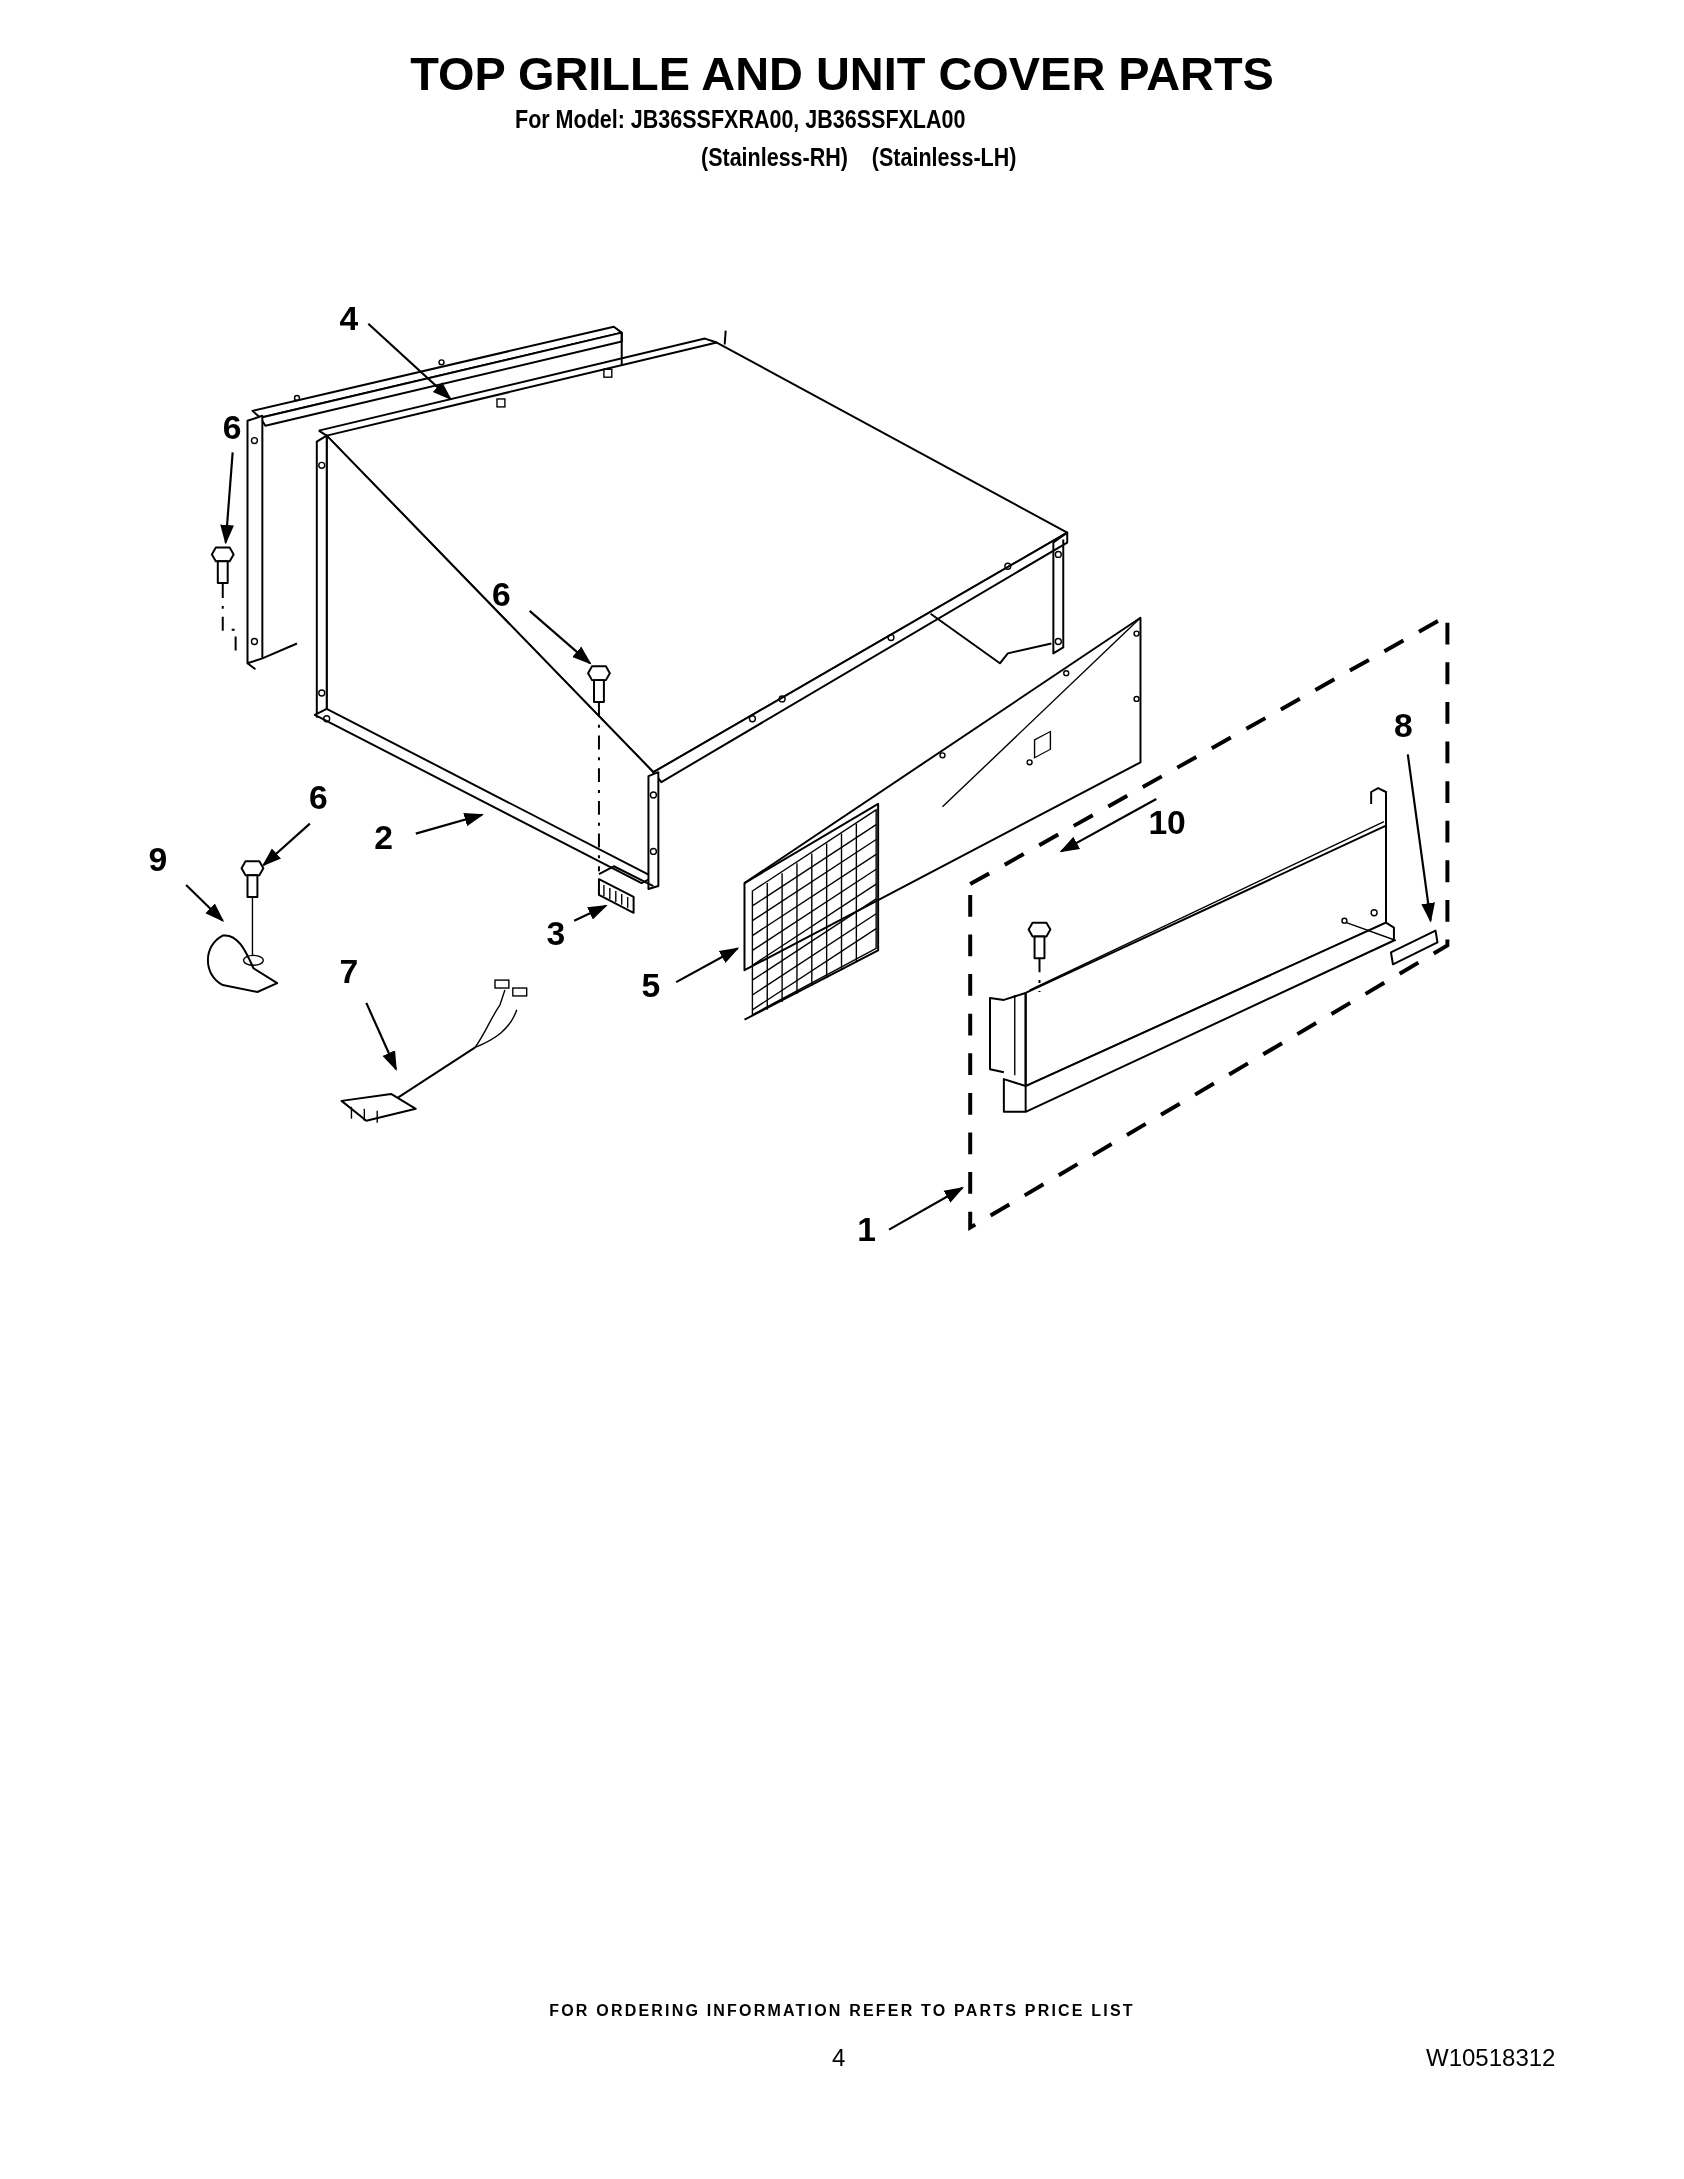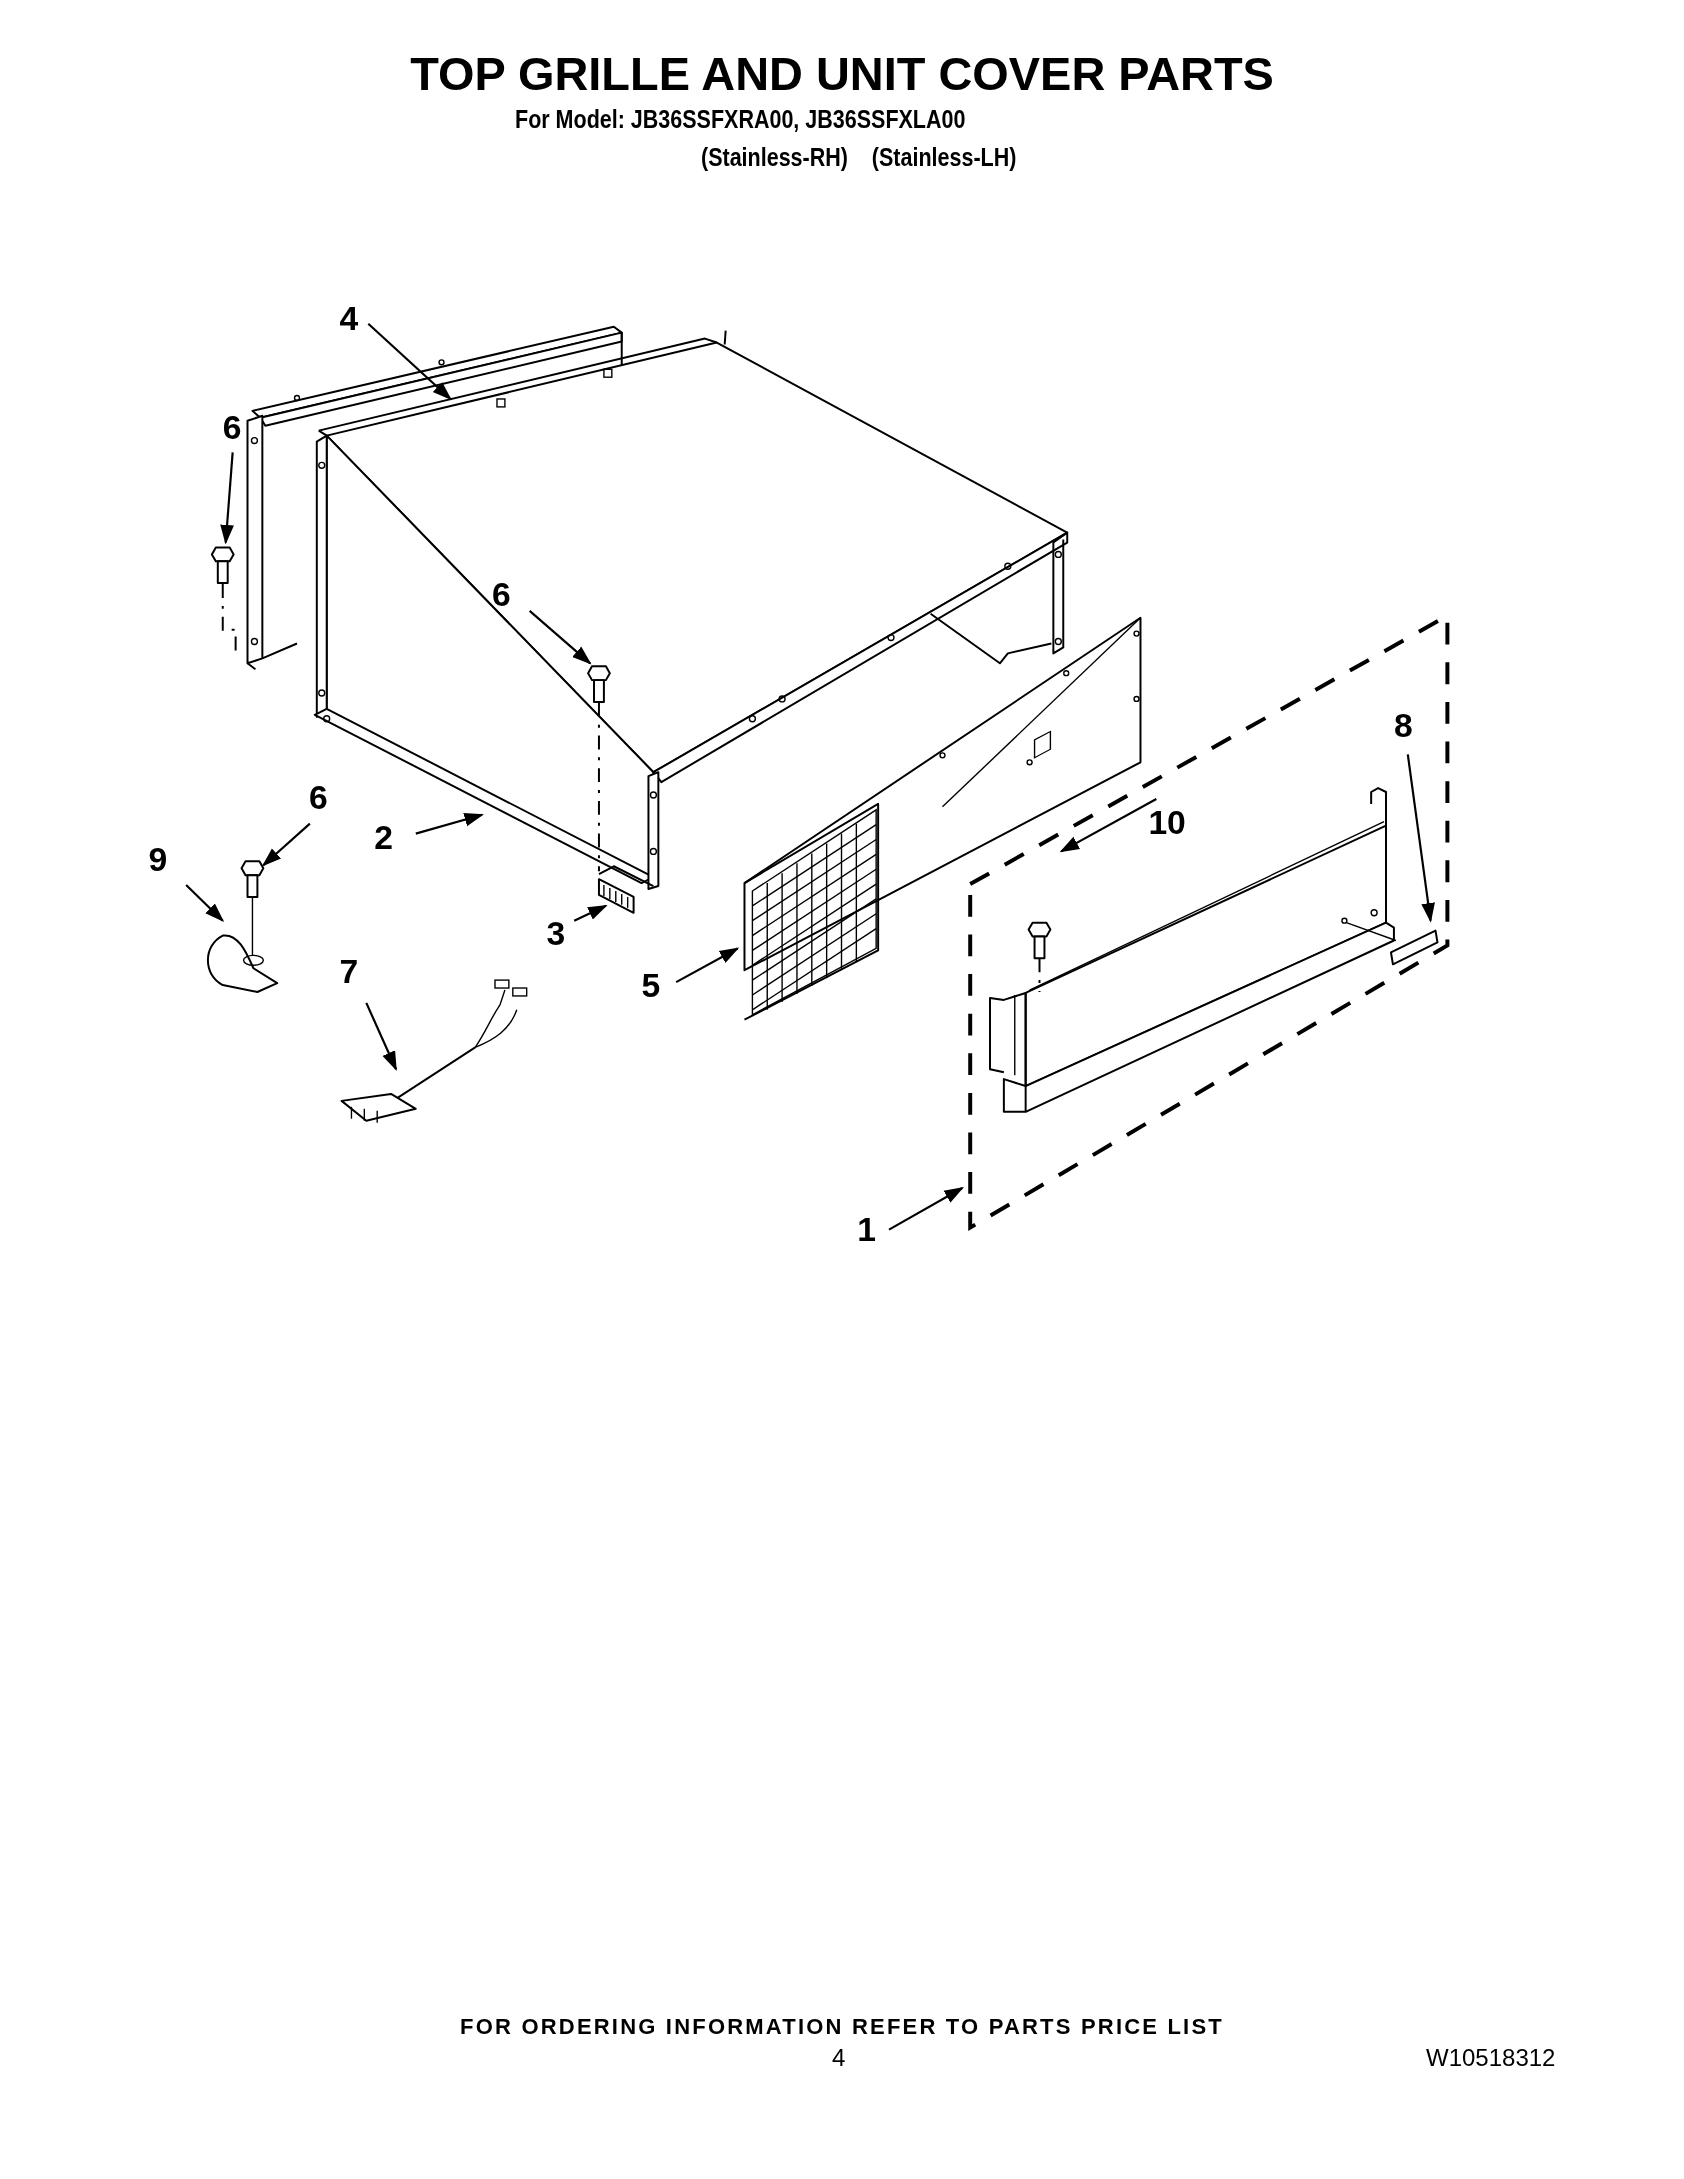--- a/index.html
+++ b/index.html
@@ -3,21 +3,21 @@
 <meta charset="utf-8">
 <style>
   html, body { margin:0; padding:0; background:#ffffff; }
   body { width:1684px; height:2179px; position:relative; overflow:hidden; font-family:"Liberation Sans", sans-serif; color:#000; }
   .title { position:absolute; left:0; width:1684px; top:51px; text-align:center; font-weight:bold; font-size:46px; letter-spacing:0px; line-height:1; transform:scaleX(1.02); }
   .subtitle { position:absolute; top:107px; left:515px; font-weight:bold; font-size:25px; line-height:1; transform:scaleX(0.86); transform-origin:left top; white-space:nowrap; }
   .variants { position:absolute; top:145px; left:701px; font-weight:bold; font-size:25px; line-height:1; transform:scaleX(0.86); transform-origin:left top; white-space:pre; }
   .variants span { display:inline-block; }
   .diagram { position:absolute; left:0; top:0; width:1684px; height:2179px; }
   .callout { font-family:"Liberation Sans", sans-serif; font-weight:bold; font-size:34px; fill:#000; }
-  .footer-note { position:absolute; top:2002px; left:0; width:1684px; text-align:center; font-weight:bold; font-size:22px; letter-spacing:2.2px;margin-top:12px; }
+  .footer-note { position:absolute; top:2002px; left:0; width:1684px; text-align:center; font-weight:bold; font-size:16px; letter-spacing:2.2px; }
   .page-num { position:absolute; top:2044px; left:832px; font-size:24px; }
   .doc-num { position:absolute; top:2044px; left:1426px; font-size:24px; }
   .ln { stroke:#000; stroke-width:2; fill:none; stroke-linejoin:round; }
   .lnw { stroke:#000; stroke-width:2; fill:#fff; stroke-linejoin:round; }
   .thin { stroke:#000; stroke-width:1.4; fill:none; }
   .dash { stroke:#000; stroke-width:4; fill:none; stroke-dasharray:22 18; }
   .dashthin { stroke:#000; stroke-width:2; fill:none; stroke-dasharray:14 8 3 8; }
   .leader { stroke:#000; stroke-width:2.2; fill:none; }
 </style>
 </head>

